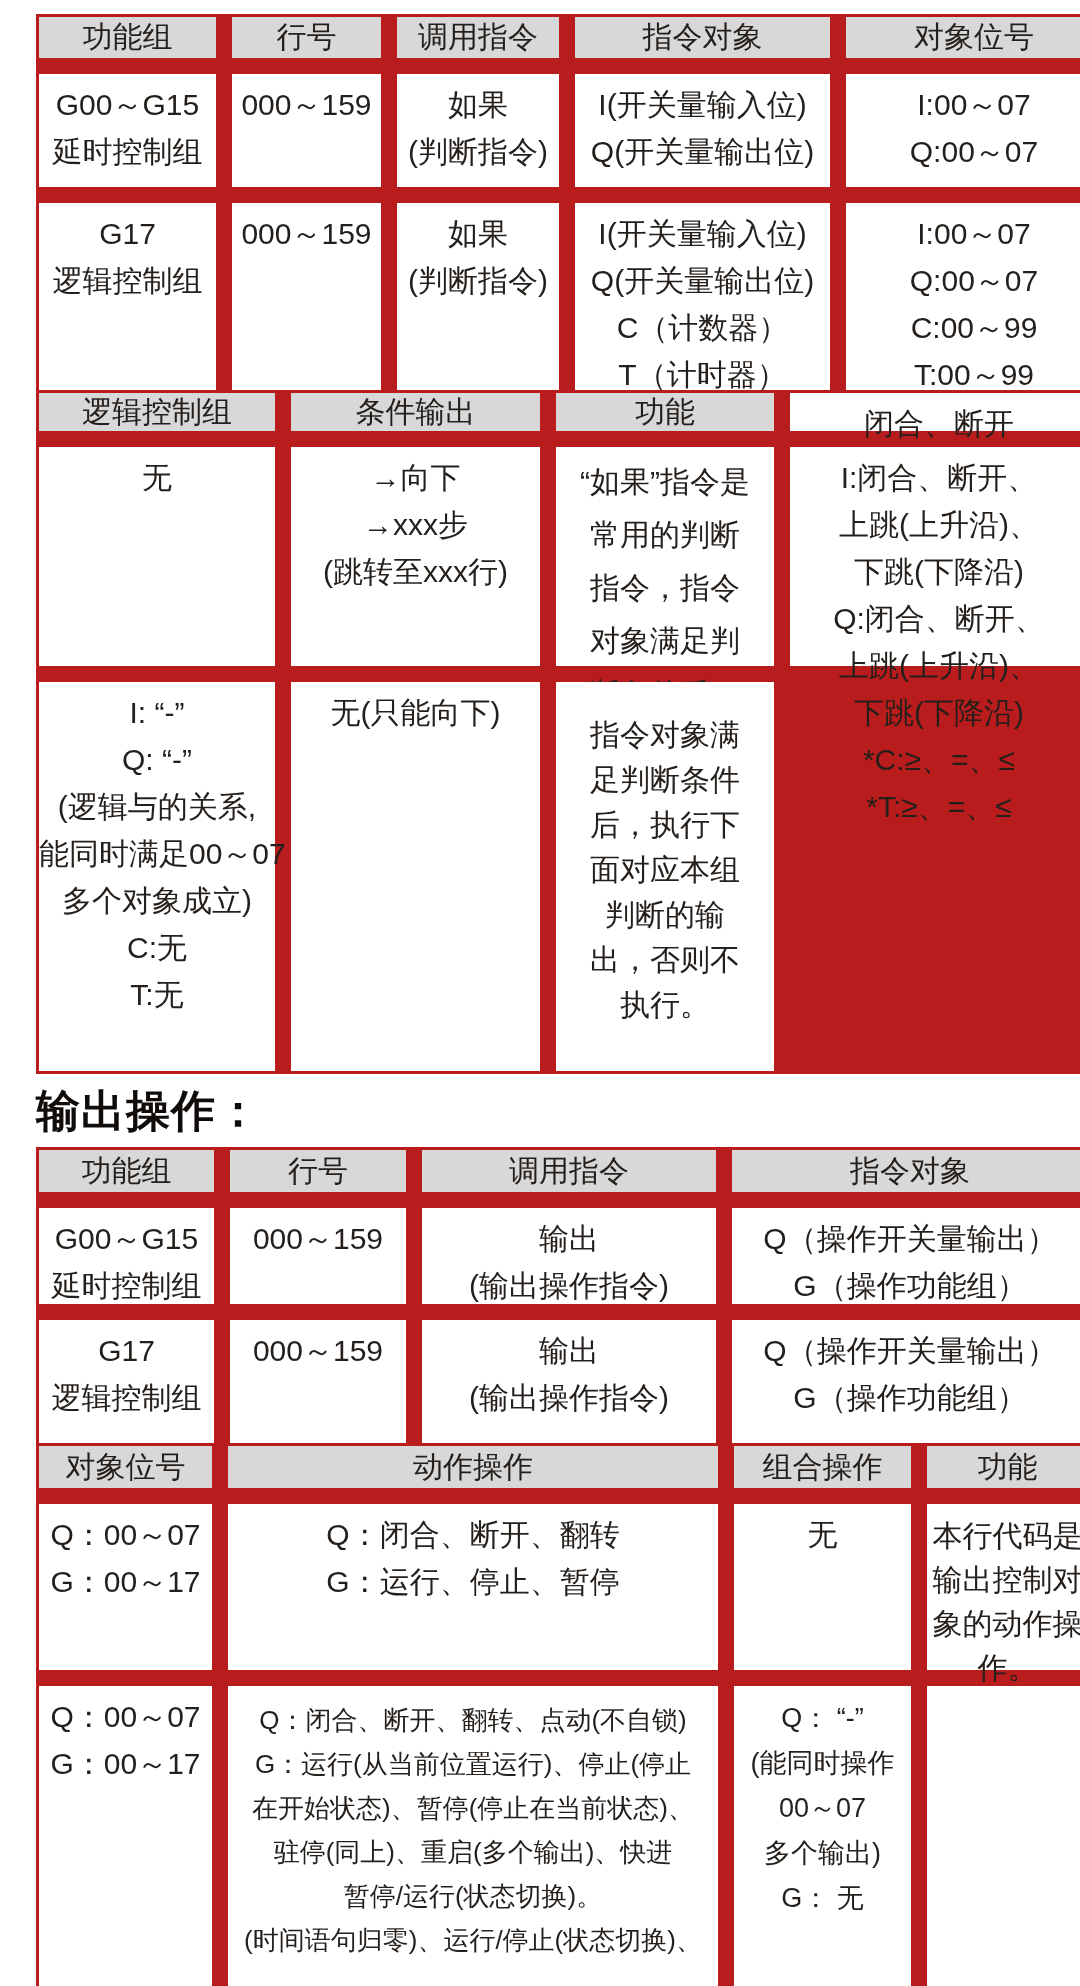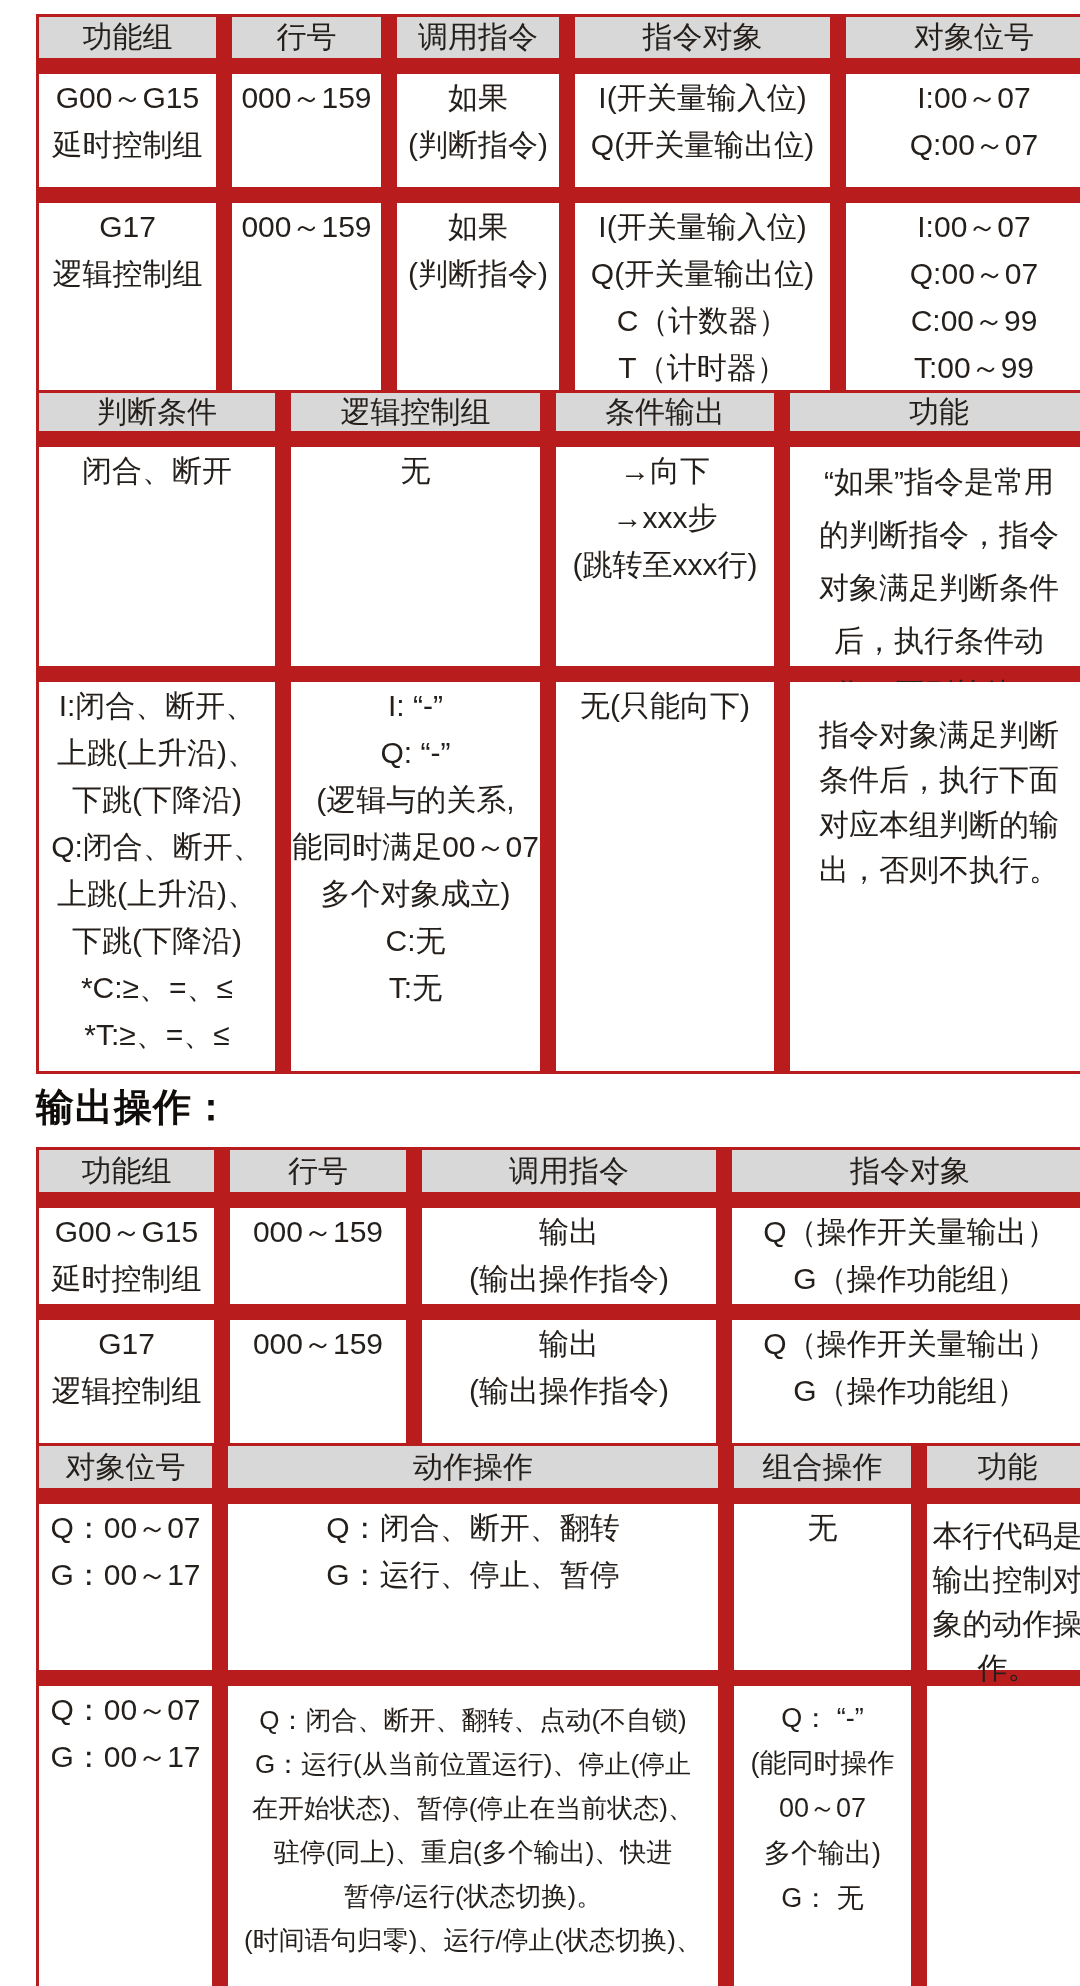--- a/index.html
+++ b/index.html
@@ -14,31 +14,31 @@
   }
   #t1{top:14px;grid-template-columns:177px 149px 162px 255px 256px;grid-template-rows:41px 113px 215px;}
   #t2{top:390px;grid-template-columns:236px 249px 218px 298px;grid-template-rows:38px 219px 389px;}
   #t3{top:1147px;grid-template-columns:175px 176px 294px 356px;grid-template-rows:42px 96px 151px;}
   #t4{top:1443px;grid-template-columns:173px 490px 177px 161px;grid-template-rows:42px 166px 306px;}
   .h{
     background:#d8d8d8;display:flex;align-items:center;justify-content:center;
     font-size:30px;white-space:nowrap;
   }
   .c{
-    background:#ffffff;font-size:30px;line-height:47px;
+    background:#ffffff;padding-top:7px;font-size:30px;line-height:47px;
     text-align:center;
   }
   .ln{white-space:nowrap;}
   .para{line-height:53px;padding:8px 20px 0;text-align:center;white-space:normal;}
   .para2{line-height:45px;padding:30px 22px 0;text-align:center;white-space:normal;}
   .para3{line-height:44px;padding:10px 5px 0;text-align:center;white-space:normal;}
   .small{font-size:26px;line-height:44px;padding-top:12px;}
   .small2{font-size:27px;line-height:45px;padding-top:10px;}
   .heading{
-    position:absolute;left:36px;top:1082px;font-size:38px;font-weight:bold;
+    position:absolute;left:36px;top:1082px;font-size:44px;font-weight:bold;
     color:#100c0a;letter-spacing:1px;
   }
 </style>
 </head>
 <body>
 
 <div class="grid" id="t1">
   <div class="h">功能组</div>
   <div class="h">行号</div>
   <div class="h">调用指令</div>
@@ -84,21 +84,20 @@
   </div>
   <div class="c">
     <div class="ln">I:00～07</div>
     <div class="ln">Q:00～07</div>
     <div class="ln">C:00～99</div>
     <div class="ln">T:00～99</div>
   </div>
 </div>
 
 <div class="grid" id="t2">
-  <div class="h">判断条件</div>
   <div class="h">逻辑控制组</div>
   <div class="h">条件输出</div>
   <div class="h">功能</div>
 
   <div class="c">
     <div class="ln">闭合、断开</div>
   </div>
   <div class="c">
     <div class="ln">无</div>
   </div>

